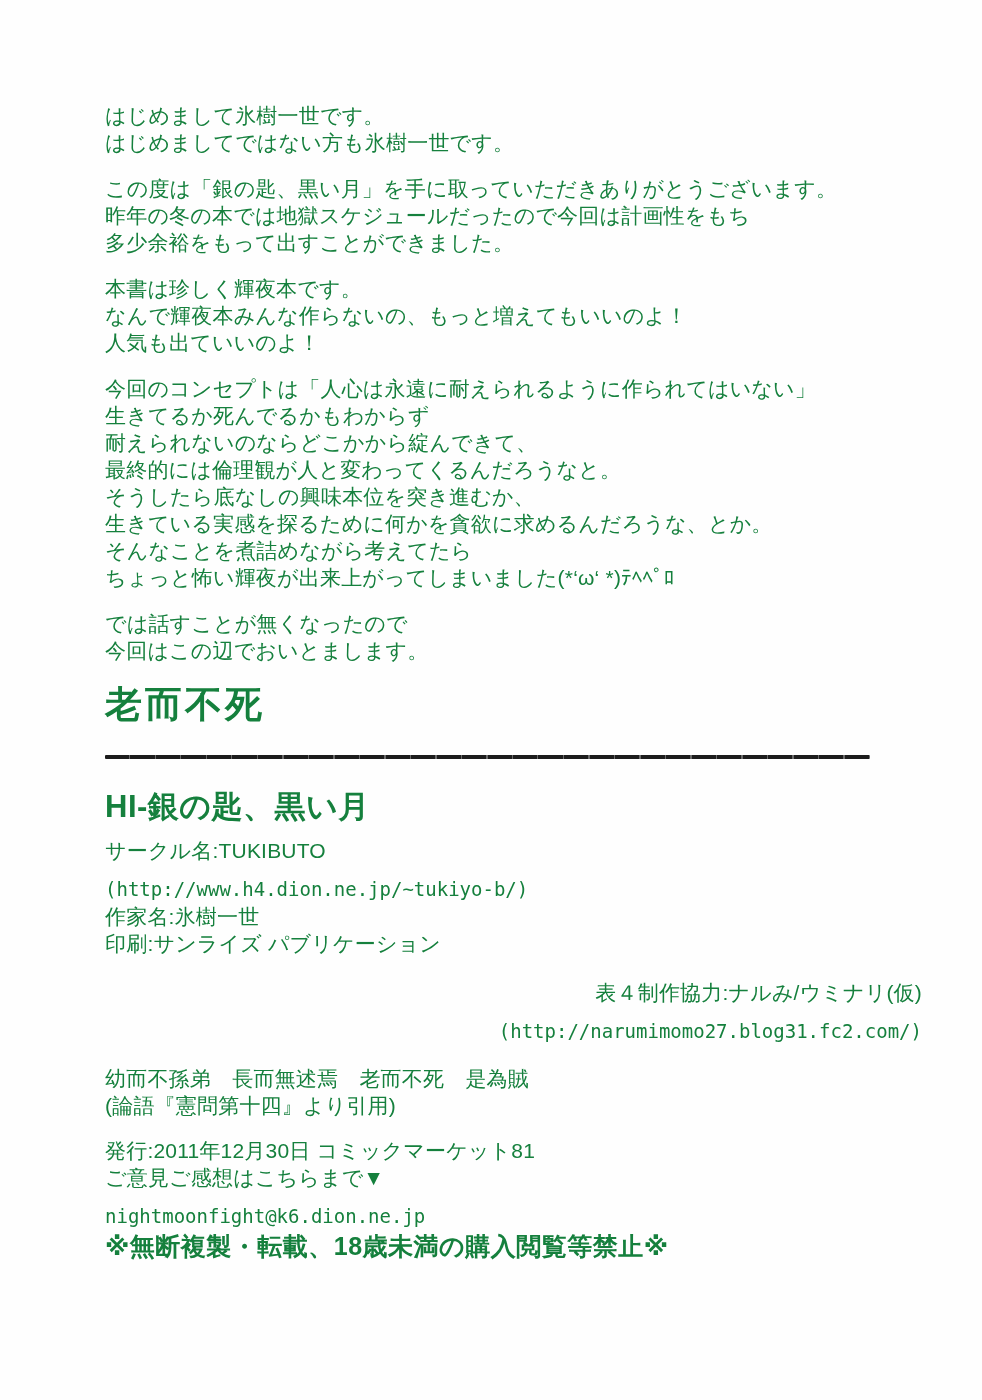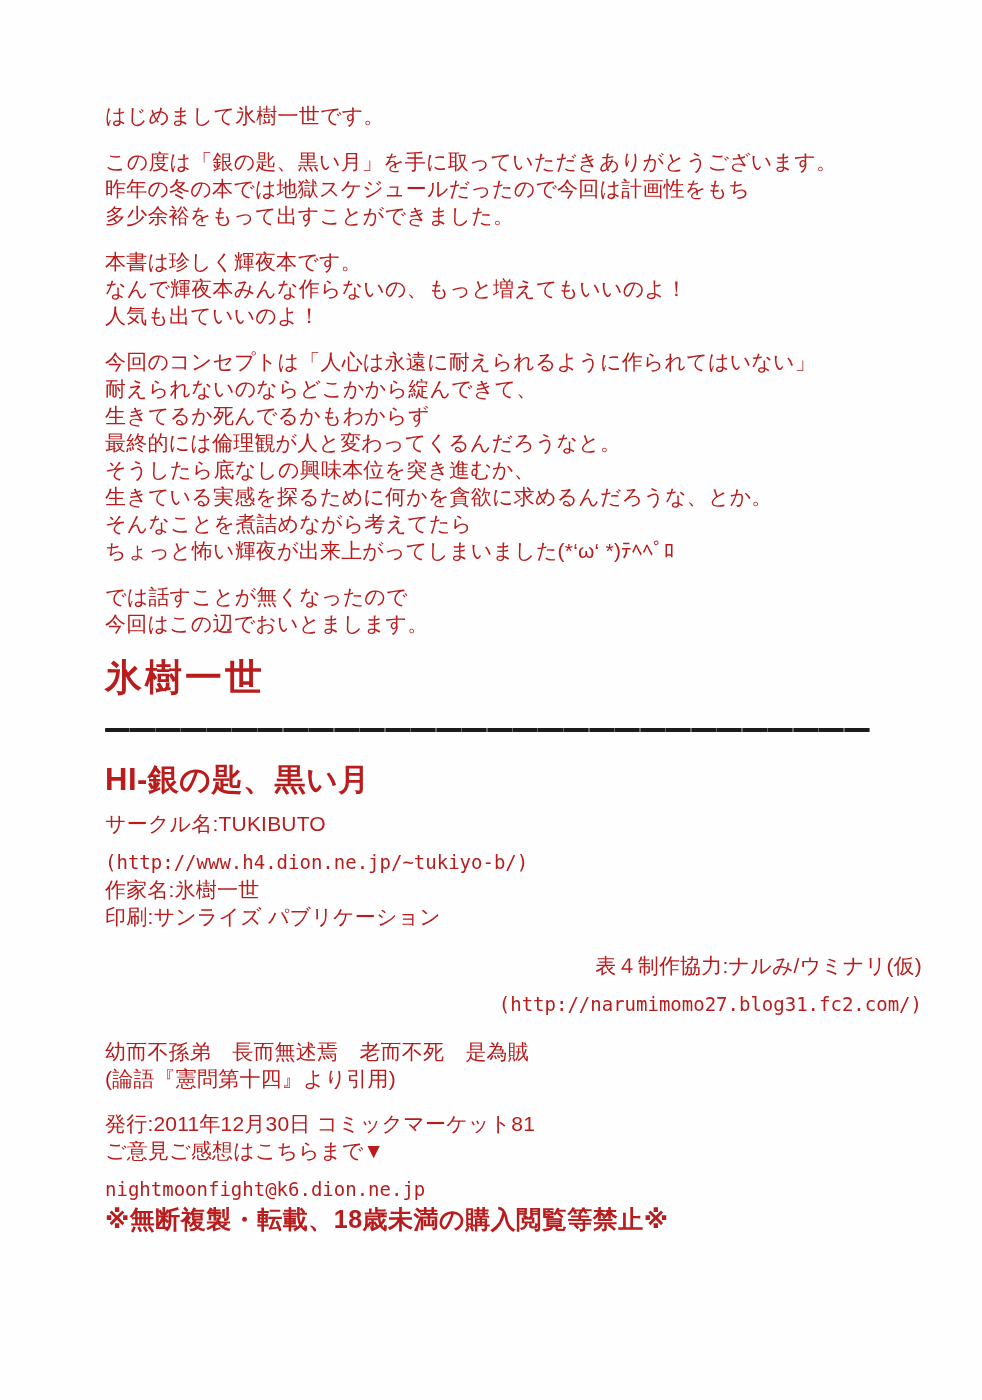--- a/index.html
+++ b/index.html
@@ -1,21 +1,21 @@
 <!DOCTYPE html>
 <html><head>
 <meta charset="utf-8">
 <style>
   html,body { margin:0; padding:0; background:#e8e8e8; }
   .page {
     position:relative;
     width:982px; height:1400px;
     margin:0 auto;
     background:#fefefe;
-    color:#b91c1c;
+    color:#15803d;
     font-family:"Liberation Sans","DejaVu Sans",sans-serif;
     overflow:hidden;
   }
   .content { padding:102px 60px 0 105px; }
   .line {
     font-size:21px;
     line-height:27px;
     white-space:pre;
     letter-spacing:0.2px;
   }
@@ -60,47 +60,48 @@
 </style>
 </head>
 <body>
 
 <div class="page">
   <div class="content">
 
     <div>
       <div class="para">
           <div class="line">はじめまして氷樹一世です。</div>
+          <div class="line">はじめましてではない方も氷樹一世です。</div>
         </div>
       <div class="para">
           <div class="line">この度は「銀の匙、黒い月」を手に取っていただきありがとうございます。</div>
           <div class="line">昨年の冬の本では地獄スケジュールだったので今回は計画性をもち</div>
           <div class="line">多少余裕をもって出すことができました。</div>
         </div>
       <div class="para">
           <div class="line">本書は珍しく輝夜本です。</div>
           <div class="line">なんで輝夜本みんな作らないの、もっと増えてもいいのよ！</div>
           <div class="line">人気も出ていいのよ！</div>
         </div>
       <div class="para">
           <div class="line">今回のコンセプトは「人心は永遠に耐えられるように作られてはいない」</div>
+          <div class="line">生きてるか死んでるかもわからず</div>
           <div class="line">耐えられないのならどこかから綻んできて、</div>
-          <div class="line">生きてるか死んでるかもわからず</div>
           <div class="line">最終的には倫理観が人と変わってくるんだろうなと。</div>
           <div class="line">そうしたら底なしの興味本位を突き進むか、</div>
           <div class="line">生きている実感を探るために何かを貪欲に求めるんだろうな、とか。</div>
           <div class="line">そんなことを煮詰めながら考えてたら</div>
           <div class="line">ちょっと怖い輝夜が出来上がってしまいました(*‘ω‘ *)ﾃﾍﾍﾟﾛ</div>
         </div>
       <div class="para">
           <div class="line">では話すことが無くなったので</div>
           <div class="line">今回はこの辺でおいとまします。</div>
         </div>
 
-      <div class="signature">氷樹一世</div>
+      <div class="signature">老而不死</div>
     </div>
 
     <div class="divider"></div>
 
     <div>
       <div class="book-title">HI-銀の匙、黒い月</div>
 
       <div class="group-info">
           <div class="line">サークル名:TUKIBUTO</div>
           <div class="line mono">(http://www.h4.dion.ne.jp/~tukiyo-b/)</div>

